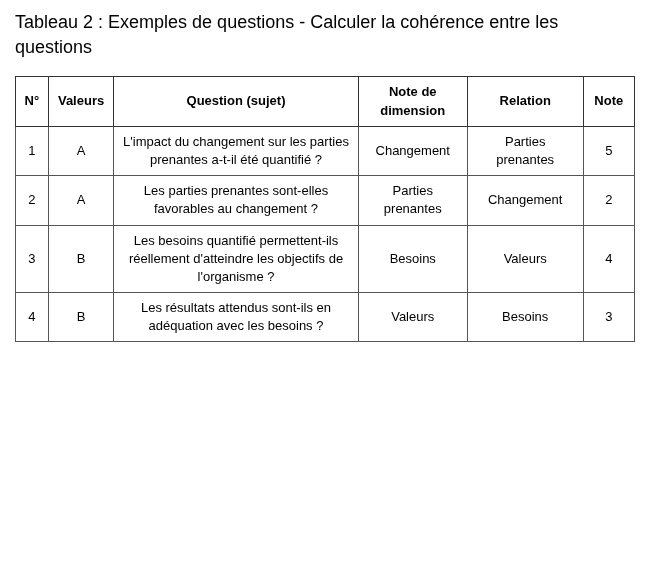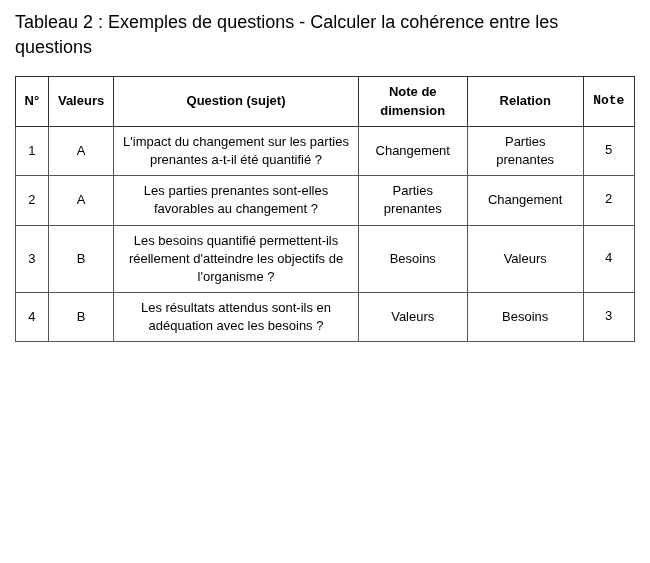--- a/index.html
+++ b/index.html
@@ -49,21 +49,21 @@
 
     tbody tr {
       border: 1px solid #555;
     }
 
     .col-num { width: 5%; }
     .col-group { width: 10%; }
     .col-question { width: 38%; text-align: center; }
     .col-type { width: 17%; }
     .col-relation { width: 18%; }
-    .col-note { width: 8%; font-family: Liberation Mono, monospace; }
+    .col-note { width: 8%; }
   </style>
 </head>
 <body>
 
 
 
 <p class="page-title">Tableau 2 : Exemples de questions - Calculer la cohérence entre les questions</p>
 
 <br>
 

